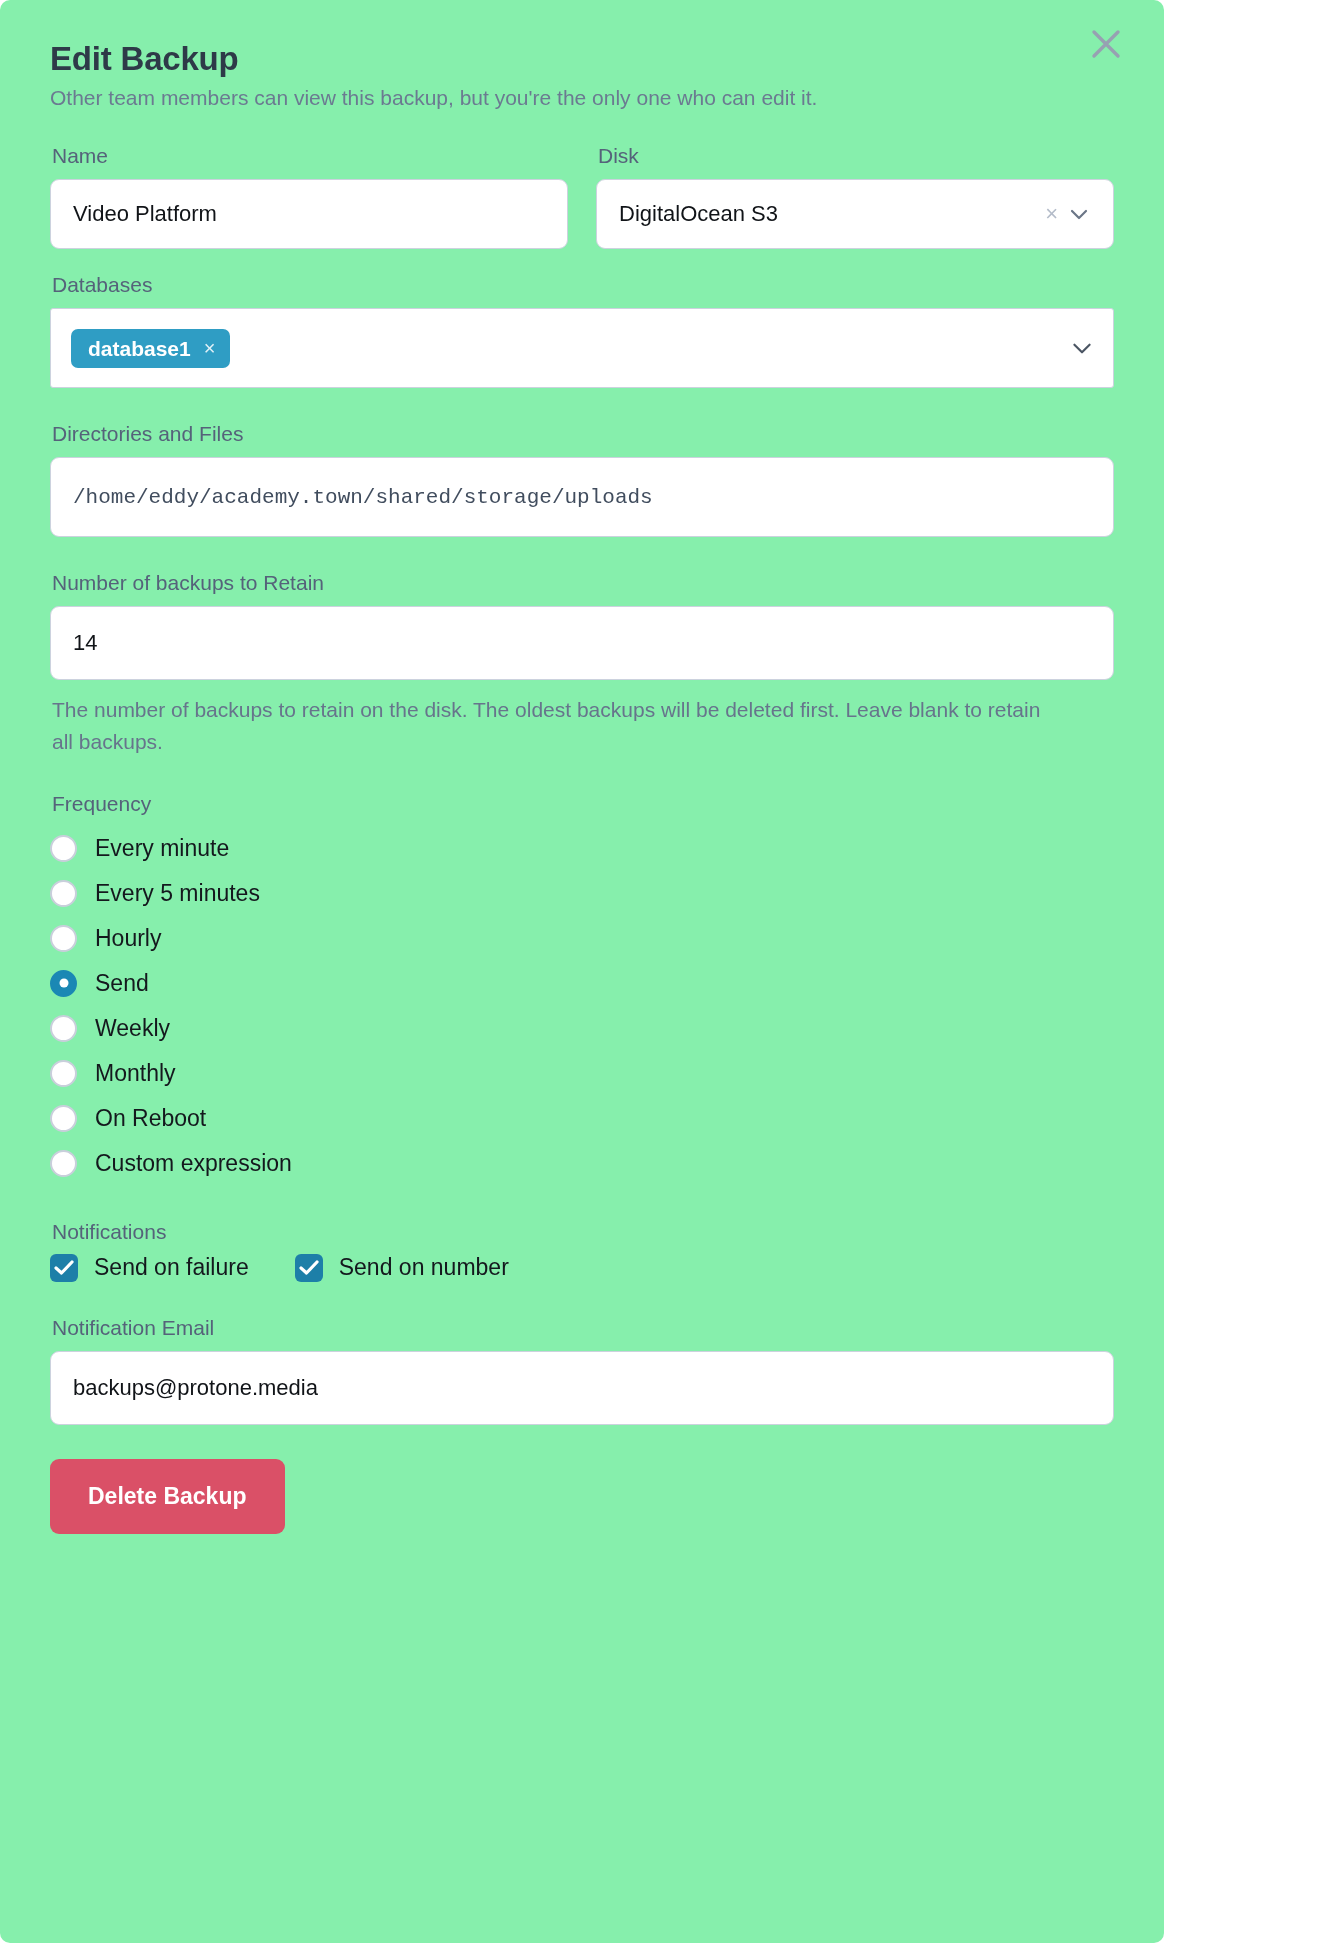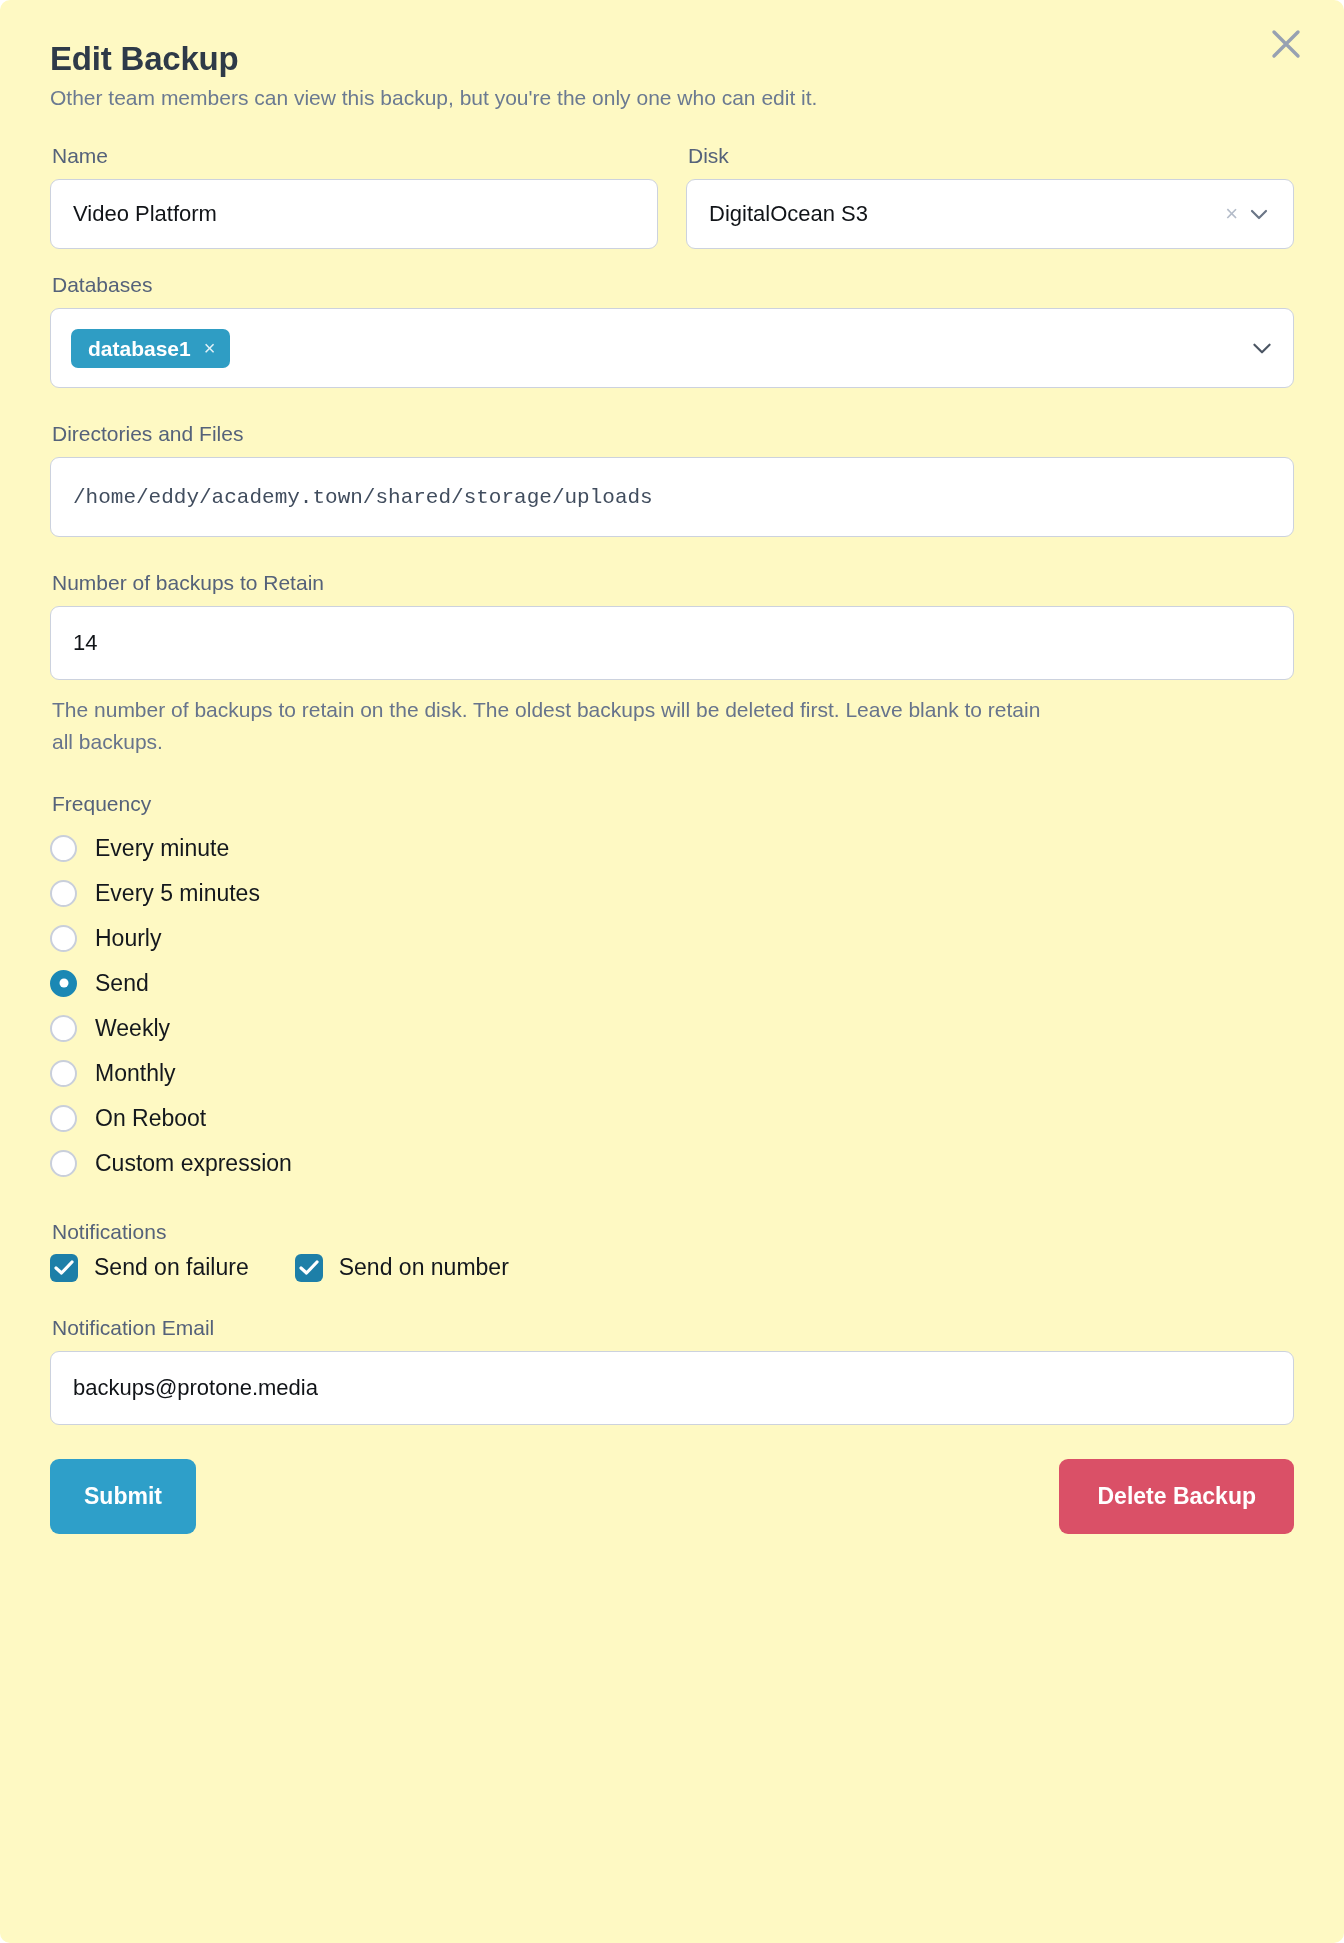--- a/index.html
+++ b/index.html
@@ -11,23 +11,23 @@
     width: 1344px;
     height: 1943px;
     font-family: "Liberation Sans", sans-serif;
     color: #1f2937;
     position: relative;
     overflow: hidden;
   }
   .modal {
     position: absolute;
     top: 0; left: 0;
-    width: 1344px;
+    width: 1164px;
     min-height: 1943px;
-    background: #fef9c3;
+    background: #86efac;
     border-radius: 10px;
     padding: 40px 50px 0 50px;
   }
   .close-btn {
     position: absolute;
     top: 22px;
     right: 36px;
     width: 44px;
     height: 44px;
     display: flex;
@@ -104,21 +104,21 @@
     color: #b4bcc9;
     line-height: 1;
     cursor: pointer;
   }
   .chev { cursor: pointer; display: block; }
 
   .tags-box {
     width: 100%;
     min-height: 80px;
     border: 1px solid #ccd2de;
-    border-radius: 9px;
+    border-radius: 3px;
     background: #fff;
     padding: 0 18px 0 20px;
     display: flex;
     align-items: center;
     justify-content: space-between;
   }
   .tags-wrap { display: flex; align-items: center; gap: 10px; flex-wrap: wrap; }
   .tag {
     display: inline-flex;
     align-items: center;
@@ -360,17 +360,16 @@
       </div>
     </div>
   </div>
 
   <div style="margin-top:34px">
     <label class="field-label">Notification Email</label>
     <div class="input-box" style="height:74px">backups@protone.media</div>
   </div>
 
   <div class="btn-row">
-    <button class="btn btn-submit">Submit</button>
     <button class="btn btn-delete">Delete Backup</button>
   </div>
 
 </div>
 
 </body></html>

